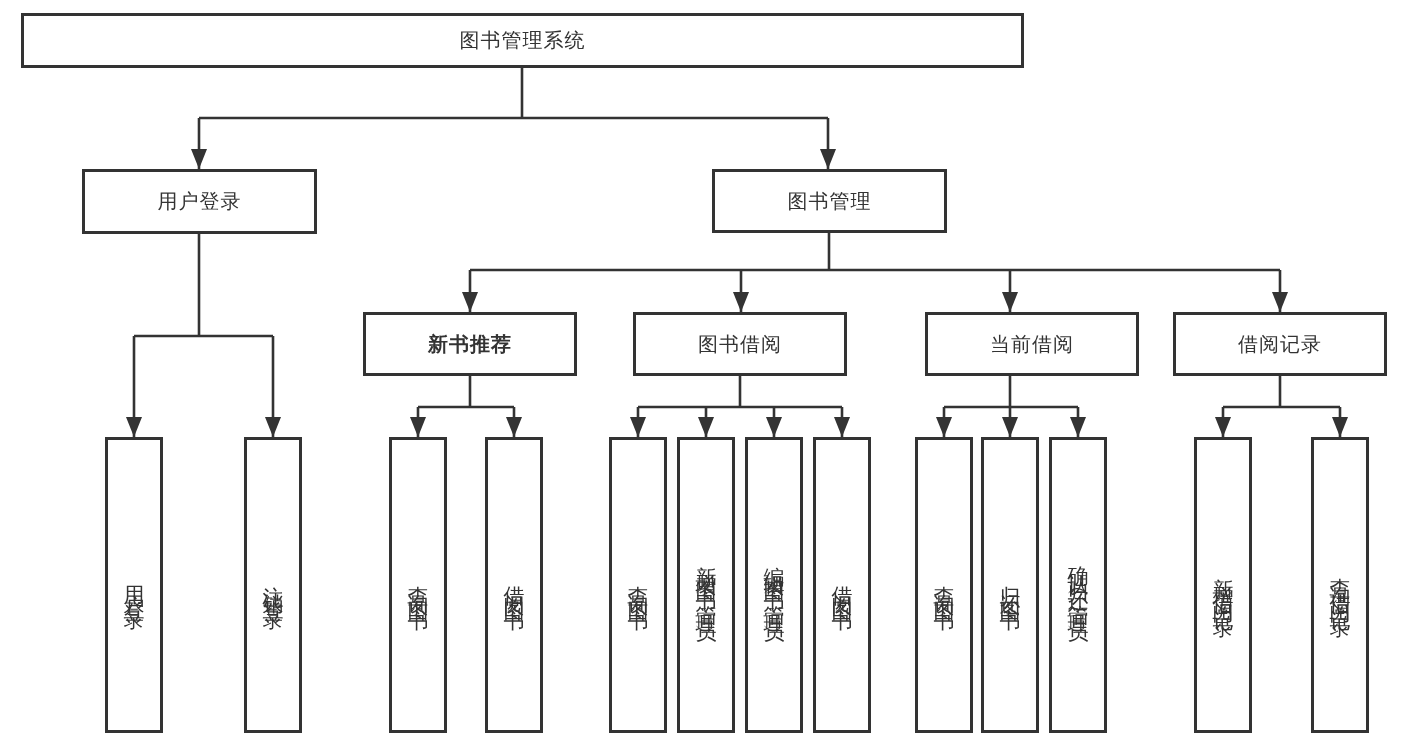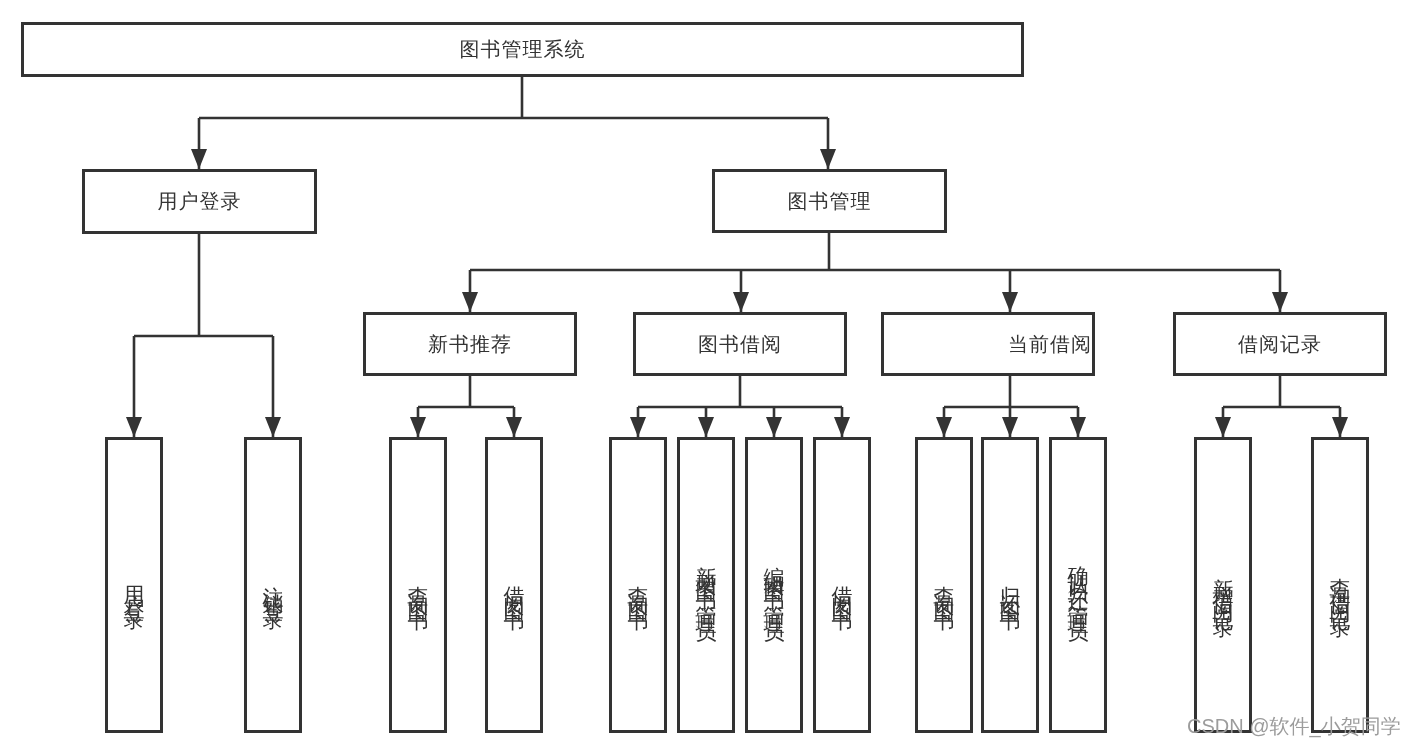--- a/index.html
+++ b/index.html
@@ -84,38 +84,38 @@
     <path class="cline" marker-end="url(#arw)" d="M706 407 V437"></path>
     <path class="cline" marker-end="url(#arw)" d="M774 407 V437"></path>
     <path class="cline" marker-end="url(#arw)" d="M842 407 V437"></path>
     <path class="cline" marker-end="url(#arw)" d="M944 407 V437"></path>
     <path class="cline" marker-end="url(#arw)" d="M1010 407 V437"></path>
     <path class="cline" marker-end="url(#arw)" d="M1078 407 V437"></path>
     <path class="cline" marker-end="url(#arw)" d="M1223 407 V437"></path>
     <path class="cline" marker-end="url(#arw)" d="M1340 407 V437"></path>
   </svg>
 
-  <div class="box" style="left:21px;top:22px;width:1003px;height:55px;">
+  <div class="box" style="left:21px;top:13px;width:1003px;height:55px;">
     <span class="h-label">图书管理系统</span>
   </div>
 
   <div class="box lvl2" style="left:82px;">
     <span class="h-label">用户登录</span>
   </div>
   <div class="box lvl2" style="left:712px;height:64px;justify-content:center;">
     <span class="h-label">图书管理</span>
   </div>
 
-  <div class="box lvl3" style="left:363px;">
+  <div class="box lvl3" style="left:363px;font-weight:bold;">
     <span class="h-label">新书推荐</span>
   </div>
   <div class="box lvl3" style="left:633px;align-items:center;">
     <span class="h-label">图书借阅</span>
   </div>
-  <div class="box lvl3" style="left:881px;justify-content:flex-end;">
+  <div class="box lvl3" style="left:925px;">
     <span class="h-label">当前借阅</span>
   </div>
   <div class="box lvl3" style="left:1173px;">
     <span class="h-label">借阅记录</span>
   </div>
 
   <div class="box leaf" style="left:105px;">
     <span class="v-label">用户登录</span>
   </div>
   <div class="box leaf" style="left:244px;">
@@ -152,15 +152,14 @@
     <span class="v-label">确认归还（管理员）</span>
   </div>
 
   <div class="box leaf" style="left:1194px;">
     <span class="v-label">新增借阅记录</span>
   </div>
   <div class="box leaf" style="left:1311px;">
     <span class="v-label">查询借阅记录</span>
   </div>
 
-  <div class="watermark">CSDN @软件_小贺同学</div>
 
 </div>
 
 </body></html>

